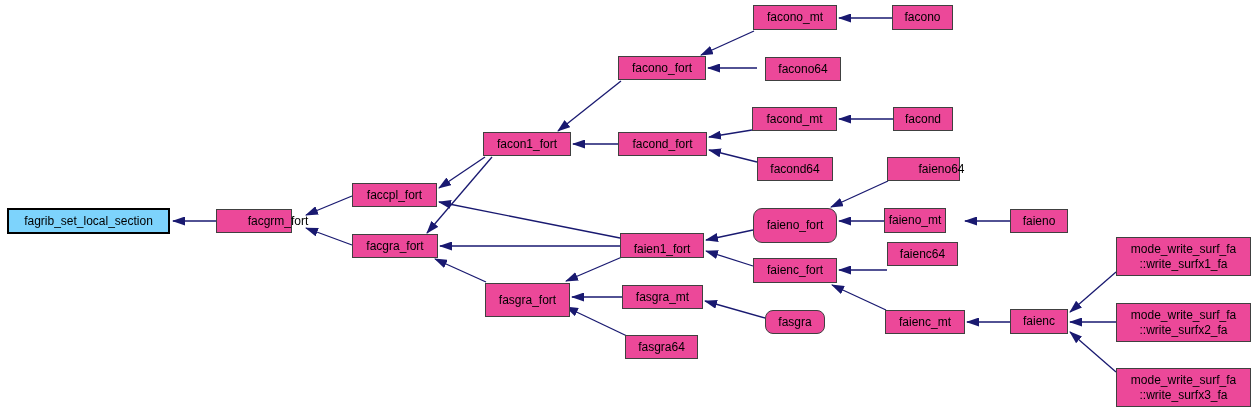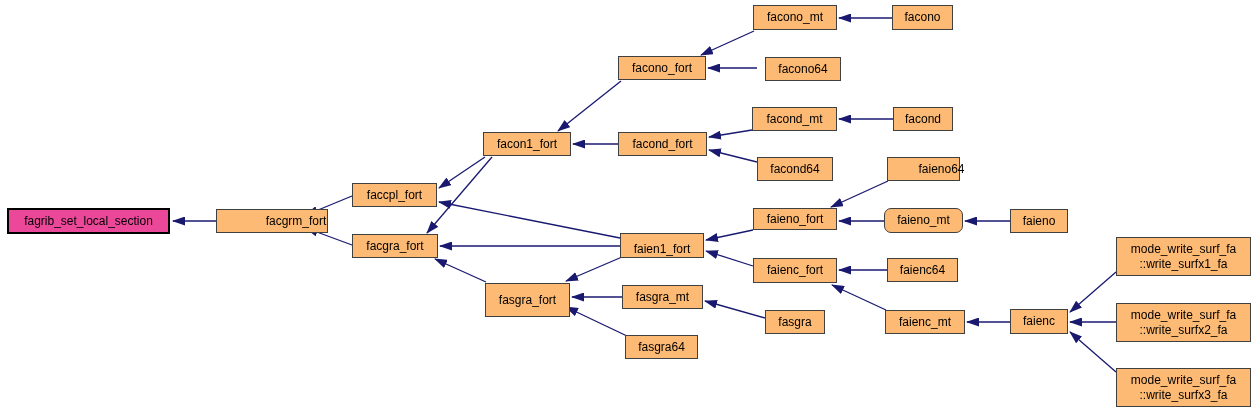--- a/index.html
+++ b/index.html
@@ -12,34 +12,34 @@
     overflow: hidden;
   }
   #edges-layer {
     position: absolute;
     left: 0; top: 0;
     width: 1257px; height: 414px;
   }
   .node {
     position: absolute;
     box-sizing: border-box;
-    background: #fdba74;
+    background: #ec4899;
     border: 1.5px solid #404040;
     color: #000000;
     font-size: 12px;
     line-height: 15px;
     display: flex;
     flex-direction: column;
     align-items: center;
     justify-content: center;
     white-space: nowrap;
     cursor: pointer;
   }
   .node--highlight {
-    background: #ec4899;
+    background: #7dd3fc;
     border: 2px solid #000000;
     cursor: default;
   }
   .node span { display: block; text-align: center; }
 </style>
 </head>
 <body>
 
 <div id="graph">
     <svg id="edges-layer" width="1257" height="414">
@@ -76,21 +76,21 @@
       <line x1="627" y1="336" x2="566" y2="307" stroke="#191970" stroke-width="1.3" marker-end="url(#arrowhead)"></line>
       <line x1="622" y1="297" x2="572" y2="297" stroke="#191970" stroke-width="1.3" marker-end="url(#arrowhead)"></line>
       <line x1="622" y1="257" x2="566" y2="281" stroke="#191970" stroke-width="1.3" marker-end="url(#arrowhead)"></line>
       <line x1="1116" y1="272" x2="1070" y2="312" stroke="#191970" stroke-width="1.3" marker-end="url(#arrowhead)"></line>
       <line x1="1116" y1="322" x2="1070" y2="322" stroke="#191970" stroke-width="1.3" marker-end="url(#arrowhead)"></line>
       <line x1="1116" y1="372" x2="1070" y2="332" stroke="#191970" stroke-width="1.3" marker-end="url(#arrowhead)"></line>
     </svg>
     <div class="node node--highlight" style="left: 7px; top: 208px; width: 163px; height: 26px;">
       <span>fagrib_set_local_section</span>
     </div>
-    <div class="node" style="left: 216px; top: 209px; width: 112px; height: 24px; padding-left: 48px;">
+    <div class="node" style="left: 216px; top: 209px; width: 76px; height: 24px; padding-left: 48px;">
       <span>facgrm_fort</span>
     </div>
     <div class="node" style="left: 352px; top: 183px; width: 85px; height: 24px;">
       <span>faccpl_fort</span>
     </div>
     <div class="node" style="left: 352px; top: 234px; width: 86px; height: 24px;">
       <span>facgra_fort</span>
     </div>
     <div class="node" style="left: 483px; top: 132px; width: 88px; height: 24px;">
       <span>facon1_fort</span>
@@ -115,51 +115,51 @@
     </div>
     <div class="node" style="left: 893px; top: 107px; width: 60px; height: 24px;">
       <span>facond</span>
     </div>
     <div class="node" style="left: 757px; top: 157px; width: 76px; height: 24px;">
       <span>facond64</span>
     </div>
     <div class="node" style="left: 887px; top: 157px; width: 73px; height: 24px; padding-left: 36px;">
       <span>faieno64</span>
     </div>
-    <div class="node" style="left: 753px; top: 208px; width: 84px; height: 22px;">
+    <div class="node" style="left: 753px; top: 208px; width: 84px; height: 35px; border-radius: 9px;">
       <span>faieno_fort</span>
     </div>
-    <div class="node" style="left: 884px; top: 208px; width: 79px; height: 25px; border-radius: 7px;">
+    <div class="node" style="left: 884px; top: 208px; width: 62px; height: 25px;">
       <span>faieno_mt</span>
     </div>
     <div class="node" style="left: 1010px; top: 209px; width: 58px; height: 24px;">
       <span>faieno</span>
     </div>
     <div class="node" style="left: 620px; top: 233px; width: 84px; height: 25px; justify-content: flex-end;">
       <span>faien1_fort</span>
     </div>
     <div class="node" style="left: 753px; top: 258px; width: 84px; height: 25px;">
       <span>faienc_fort</span>
     </div>
-    <div class="node" style="left: 887px; top: 258px; width: 71px; height: 24px;">
+    <div class="node" style="left: 887px; top: 242px; width: 71px; height: 24px;">
       <span>faienc64</span>
     </div>
     <div class="node" style="left: 885px; top: 310px; width: 80px; height: 24px;">
       <span>faienc_mt</span>
     </div>
     <div class="node" style="left: 1010px; top: 309px; width: 58px; height: 25px; justify-content: center;">
       <span>faienc</span>
     </div>
     <div class="node" style="left: 485px; top: 283px; width: 85px; height: 34px;">
       <span>fasgra_fort</span>
     </div>
     <div class="node" style="left: 622px; top: 285px; width: 81px; height: 24px;">
       <span>fasgra_mt</span>
     </div>
-    <div class="node" style="left: 765px; top: 310px; width: 60px; height: 24px;">
+    <div class="node" style="left: 765px; top: 310px; width: 60px; height: 24px; border-radius: 8px;">
       <span>fasgra</span>
     </div>
     <div class="node" style="left: 625px; top: 335px; width: 73px; height: 24px;">
       <span>fasgra64</span>
     </div>
     <div class="node" style="left: 1116px; top: 237px; width: 135px; height: 39px;">
       <span>mode_write_surf_fa</span>
       <span>::write_surfx1_fa</span>
     </div>
     <div class="node" style="left: 1116px; top: 303px; width: 135px; height: 39px;">

